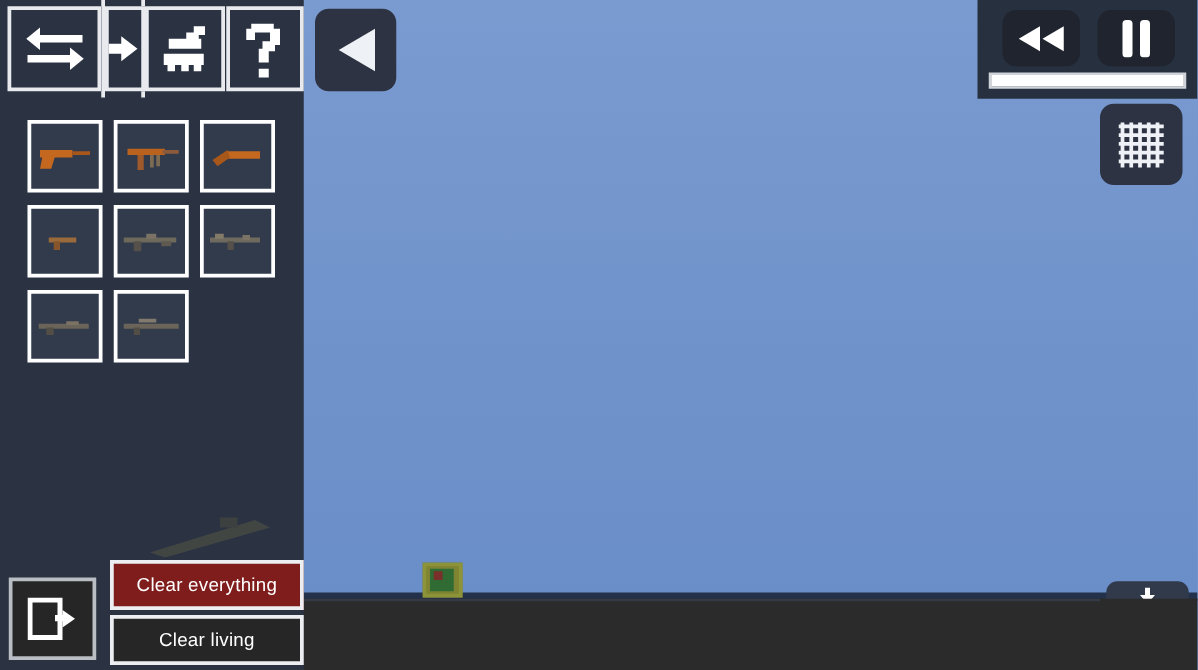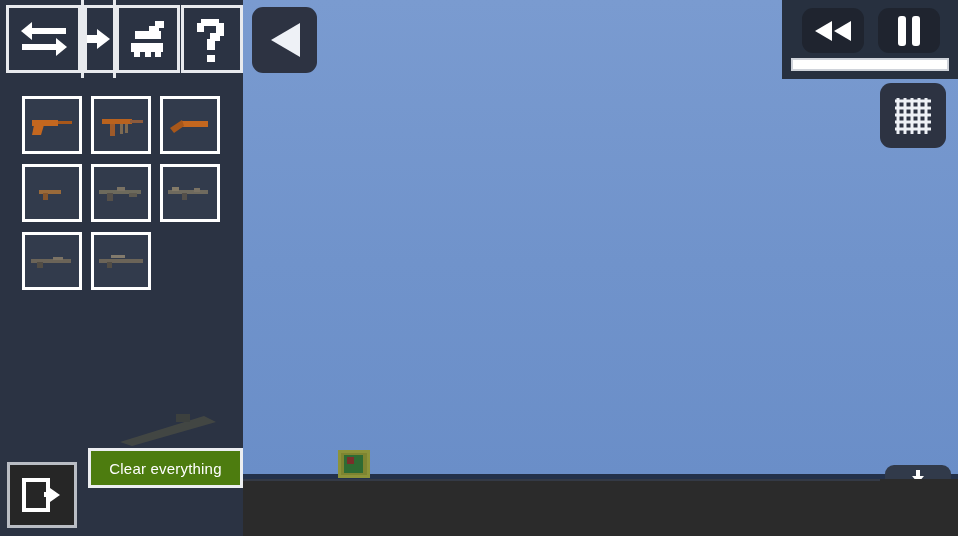--- a/index.html
+++ b/index.html
@@ -87,21 +87,21 @@
   
   .exit-btn {
     position:absolute; left:7px; top:462px; width:70px; height:66px;
     background:#262626;
     border:3px solid #b9bdc4;
     display:flex; align-items:center; justify-content:center;
   }
   .clear-group { position:absolute; left:88px; top:448px; width:155px; }
   .clear-btn {
     width:155px; height:40px;
-    background:#4d7c0f;
+    background:#7f1d1d;
     border:3px solid #eceef1;
     color:#ffffff;
     font-size:15px;
     display:flex; align-items:center; justify-content:center;
     letter-spacing:.2px;
   }
   .clear-btn.second {
     background:#262626; border-color:#eceef1; margin-top:4px;
   }
 
@@ -363,14 +363,17 @@
         <rect x="22" y="14" width="12" height="5" fill="#ffffff"></rect>
         <polygon points="28,10 28,24 38,17" fill="#ffffff"></polygon>
       </svg>
     </span>
   </div>
 
   <div class="clear-group">
     <div class="clear-btn">
       <span>Clear everything</span>
     </div>
+    <div class="clear-btn second">
+      <span>Clear living</span>
+    </div>
   </div>
 </div>
 
 </body></html>

